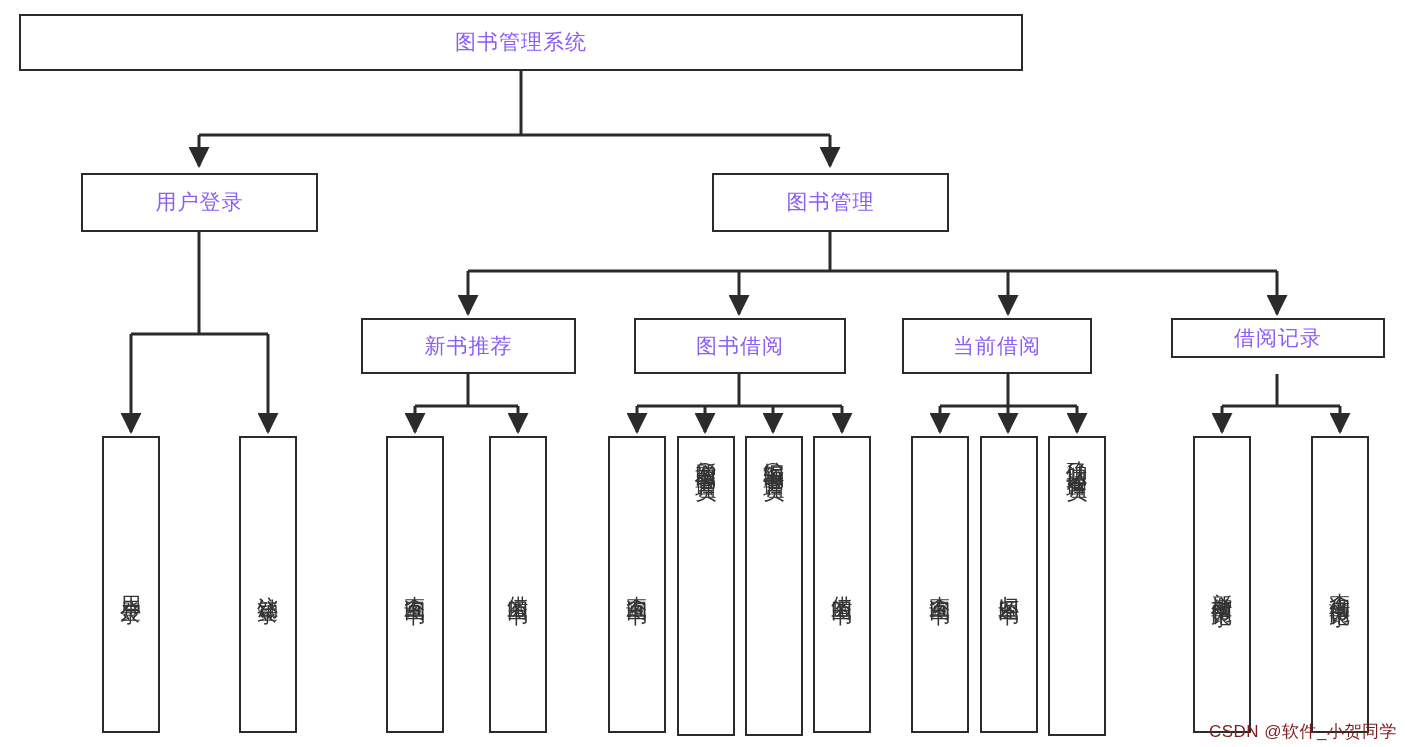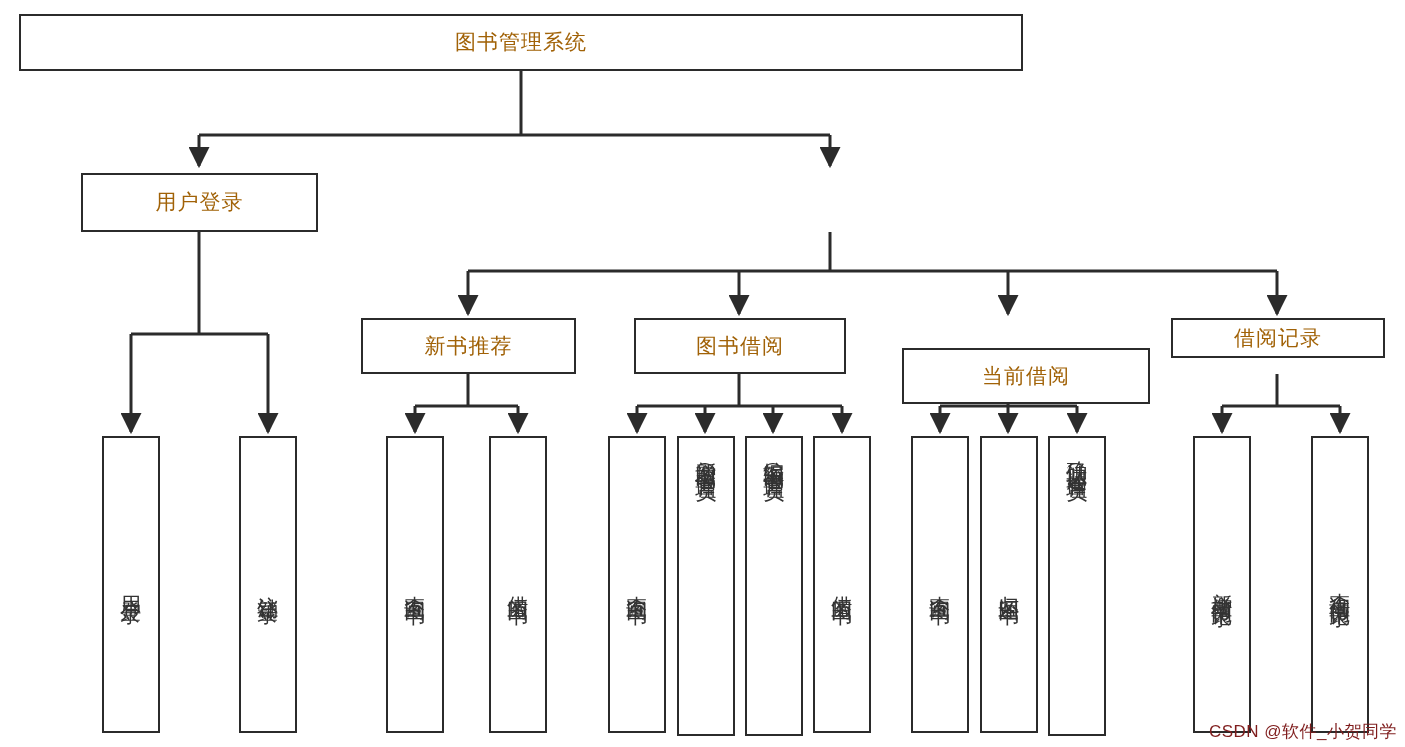--- a/index.html
+++ b/index.html
@@ -33,21 +33,21 @@
     border: 2px solid #2b2b2b;
     display: flex;
     align-items: center;
     justify-content: center;
     color: #2f2f2f;
   }
   .node-label {
     display: block;
     text-align: center;
     line-height: 1.18;
-    color: #a16207;
+    color: #8b5cf6;
   }
   
   .h-node .node-label {
     font-size: 21px;
     letter-spacing: 1px;
     white-space: nowrap;
   }
   .root .node-label {
     font-size: 21px;
   }
@@ -139,30 +139,33 @@
   </svg>
 
   <div class="node root h-node" style="left:19px; top:14px; width:1004px; height:57px;">
     <span class="node-label">图书管理系统</span>
   </div>
 
   <div class="node h-node" style="left:81px; top:173px; width:237px; height:59px;">
     <span class="node-label">用户登录</span>
   </div>
 
+  <div class="node h-node" style="left:712px; top:173px; width:237px; height:59px;">
+    <span class="node-label">图书管理</span>
+  </div>
 
   <div class="node h-node" style="left:361px; top:318px; width:215px; height:56px;">
     <span class="node-label">新书推荐</span>
   </div>
 
   <div class="node h-node" style="left:634px; top:318px; width:212px; height:56px;">
     <span class="node-label">图书借阅</span>
   </div>
 
-  <div class="node h-node" style="left:902px; top:318px; width:248px; height:56px;margin-top:30px;">
+  <div class="node h-node" style="left:902px; top:318px; width:190px; height:56px;">
     <span class="node-label">当前借阅</span>
   </div>
 
   <div class="node h-node" style="left:1171px; top:318px; width:214px; height:40px;">
     <span class="node-label">借阅记录</span>
   </div>
 
   <div class="node leaf centered" style="left:102px; top:436px; width:58px; height:297px;">
     <span class="node-label">用户登录</span>
   </div>

